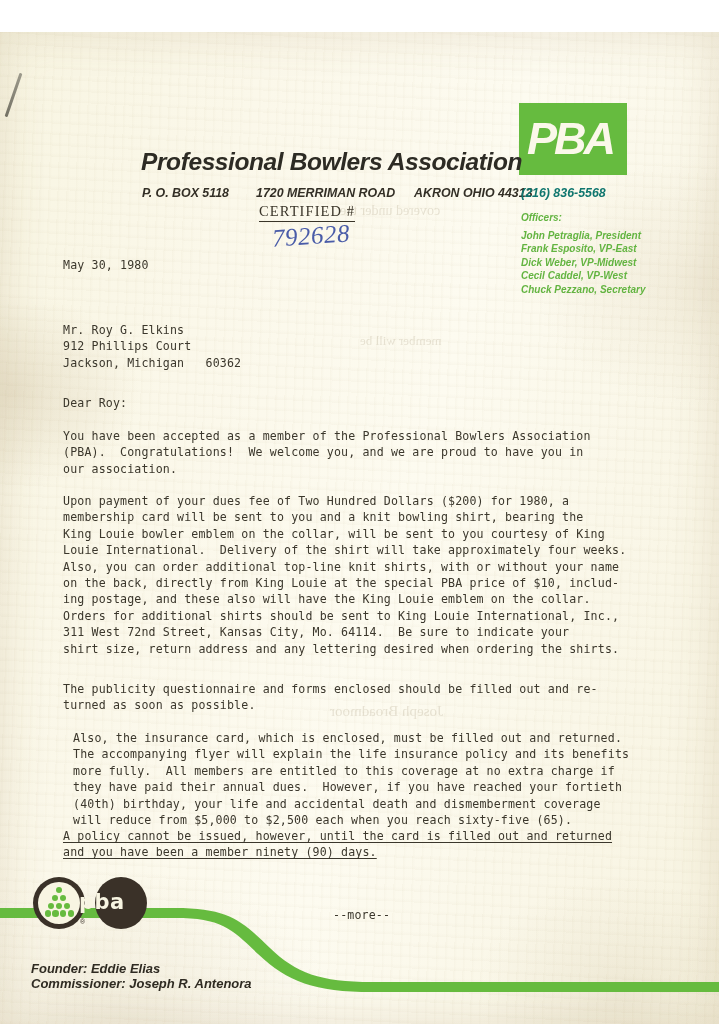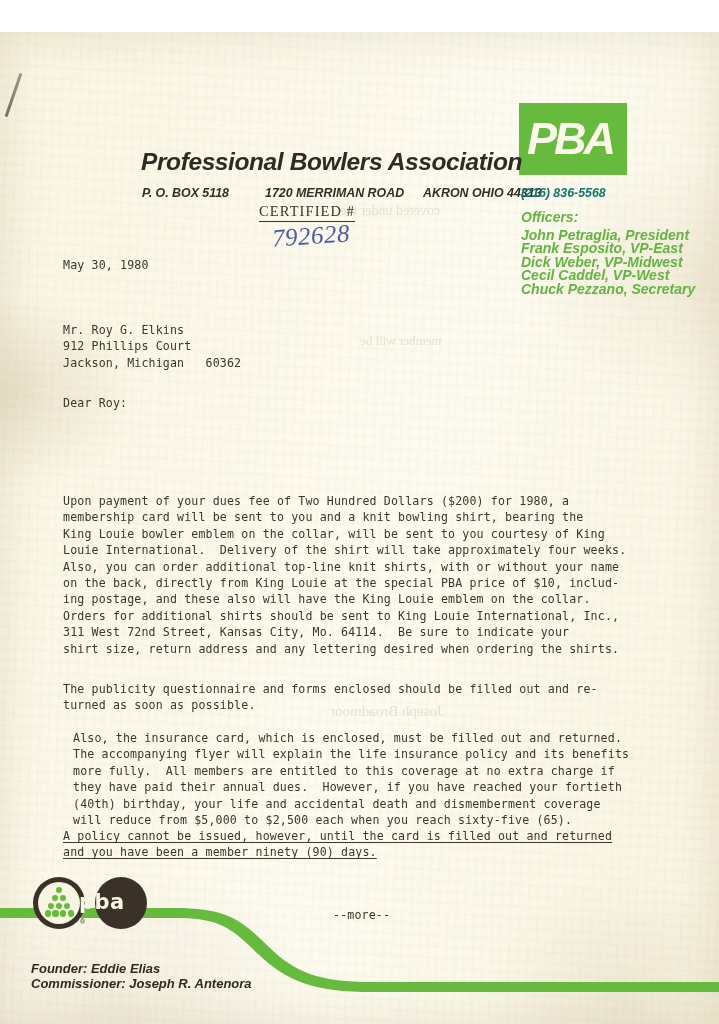--- a/index.html
+++ b/index.html
@@ -97,37 +97,37 @@
     position: absolute;
     left: 142px;
     top: 186px;
     font-size: 12.4px;
     font-weight: bold;
     font-style: italic;
     color: #332f26;
     white-space: nowrap;
   }
   .addr-line .seg { display: inline-block; }
-  .addr-line .s2 { margin-left: 36px; }
+  .addr-line .s2 { margin-left: 27px; }
   .addr-line .s3 { margin-left: 19px; }
   .phone {
     position: absolute;
     left: 521px;
     top: 186px;
     font-size: 12.4px;
     font-weight: bold;
     font-style: italic;
     color: #0f766e;
     white-space: nowrap;
   }
   .officers {
     position: absolute;
     left: 521px;
     top: 211px;
-    font-size: 14px;
+    font-size: 10px;
     font-weight: bold;
     font-style: italic;
     color: #63b441;
     line-height: 13.6px;
     white-space: nowrap;
   }
   .officers .hd { display: block; margin-bottom: 4px; }
   .officers .row { display: block; }
 
   
@@ -316,20 +316,23 @@
 
   <div class="certified">CERTIFIED #</div>
   <div class="cert-number">792628</div>
 
   <div class="typed date">May 30, 1980</div>
   <div class="typed recipient">Mr. Roy G. Elkins
 912 Phillips Court
 Jackson, Michigan   60362</div>
   <div class="typed salute">Dear Roy:</div>
 
+  <div class="typed p1">You have been accepted as a member of the Professional Bowlers Association
+(PBA).  Congratulations!  We welcome you, and we are proud to have you in
+our association.</div>
   <div class="typed p2">Upon payment of your dues fee of Two Hundred Dollars ($200) for 1980, a
 membership card will be sent to you and a knit bowling shirt, bearing the
 King Louie bowler emblem on the collar, will be sent to you courtesy of King
 Louie International.  Delivery of the shirt will take approximately four weeks.
 Also, you can order additional top-line knit shirts, with or without your name
 on the back, directly from King Louie at the special PBA price of $10, includ-
 ing postage, and these also will have the King Louie emblem on the collar.
 Orders for additional shirts should be sent to King Louie International, Inc.,
 311 West 72nd Street, Kansas City, Mo. 64114.  Be sure to indicate your
 shirt size, return address and any lettering desired when ordering the shirts.</div>

